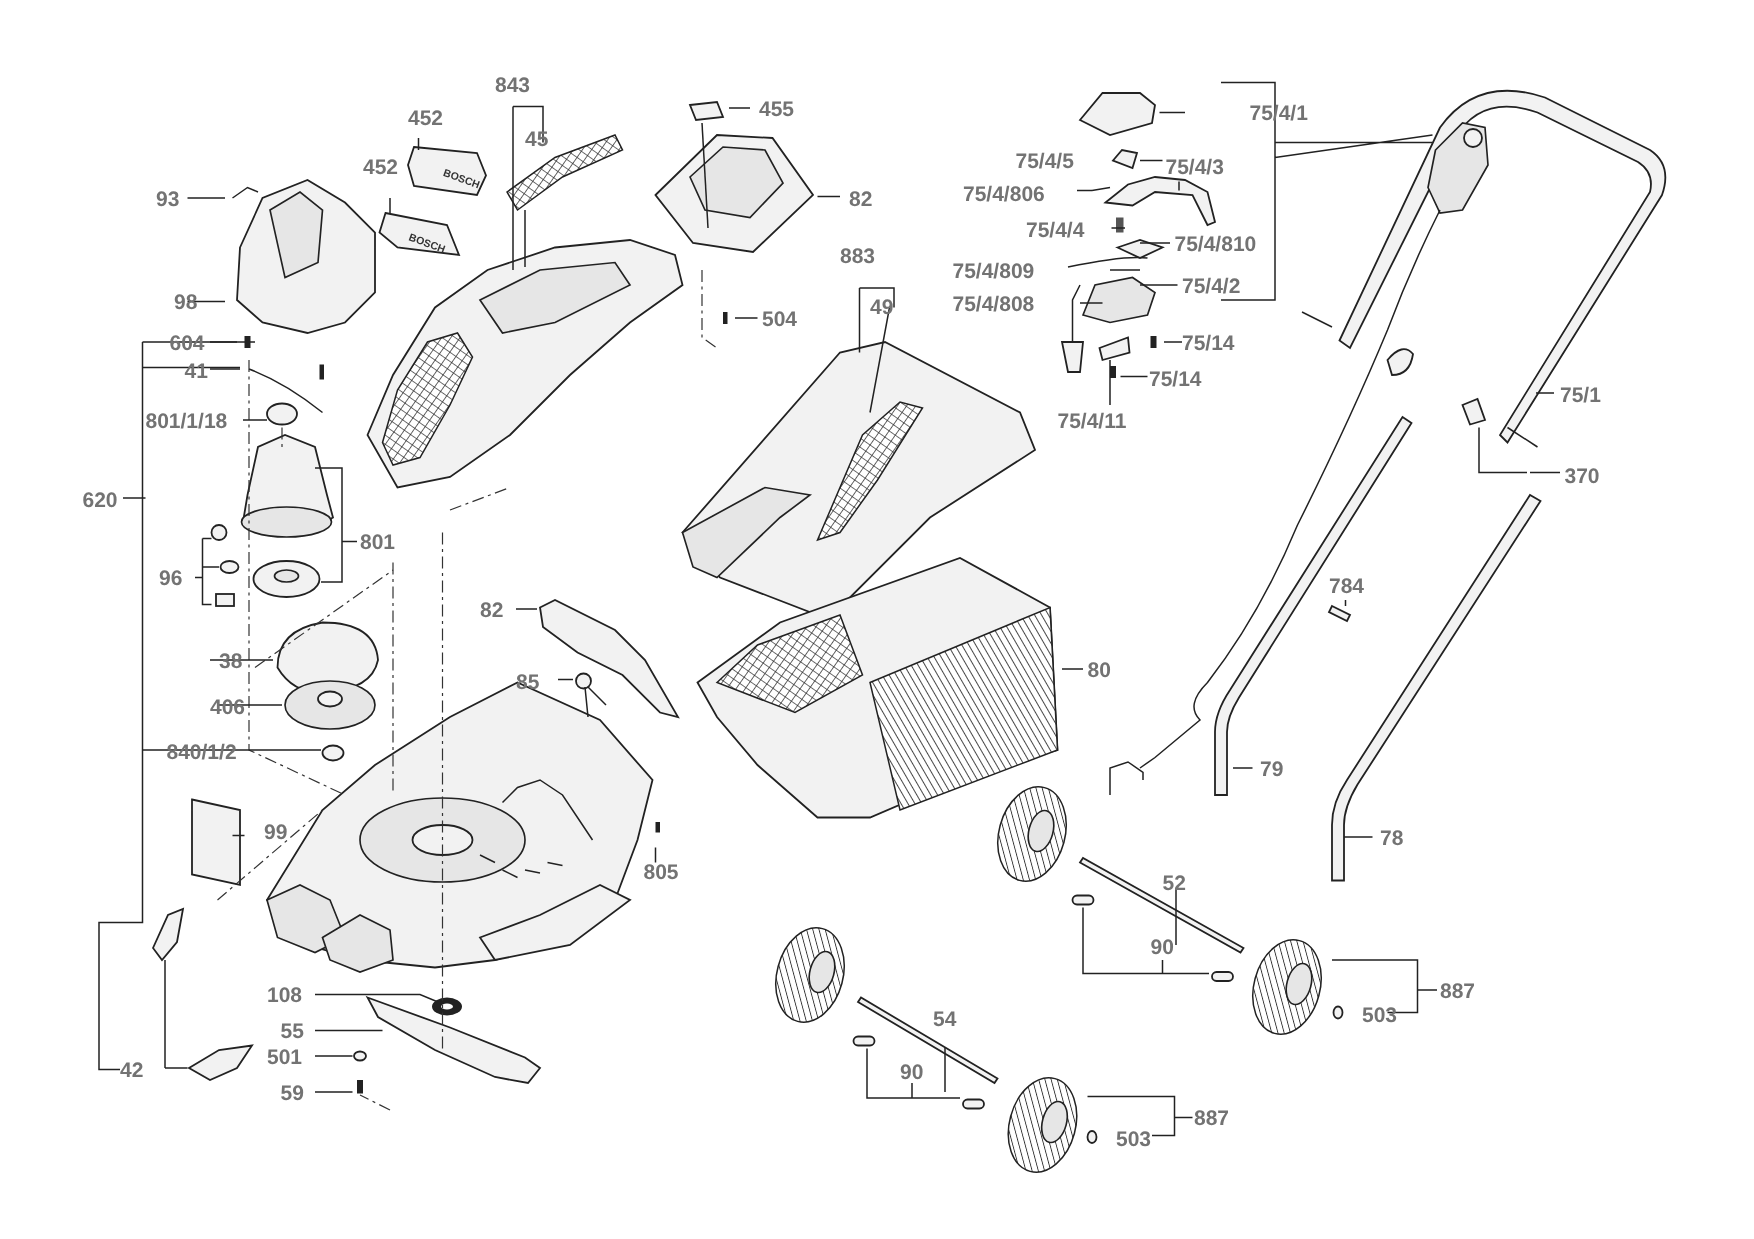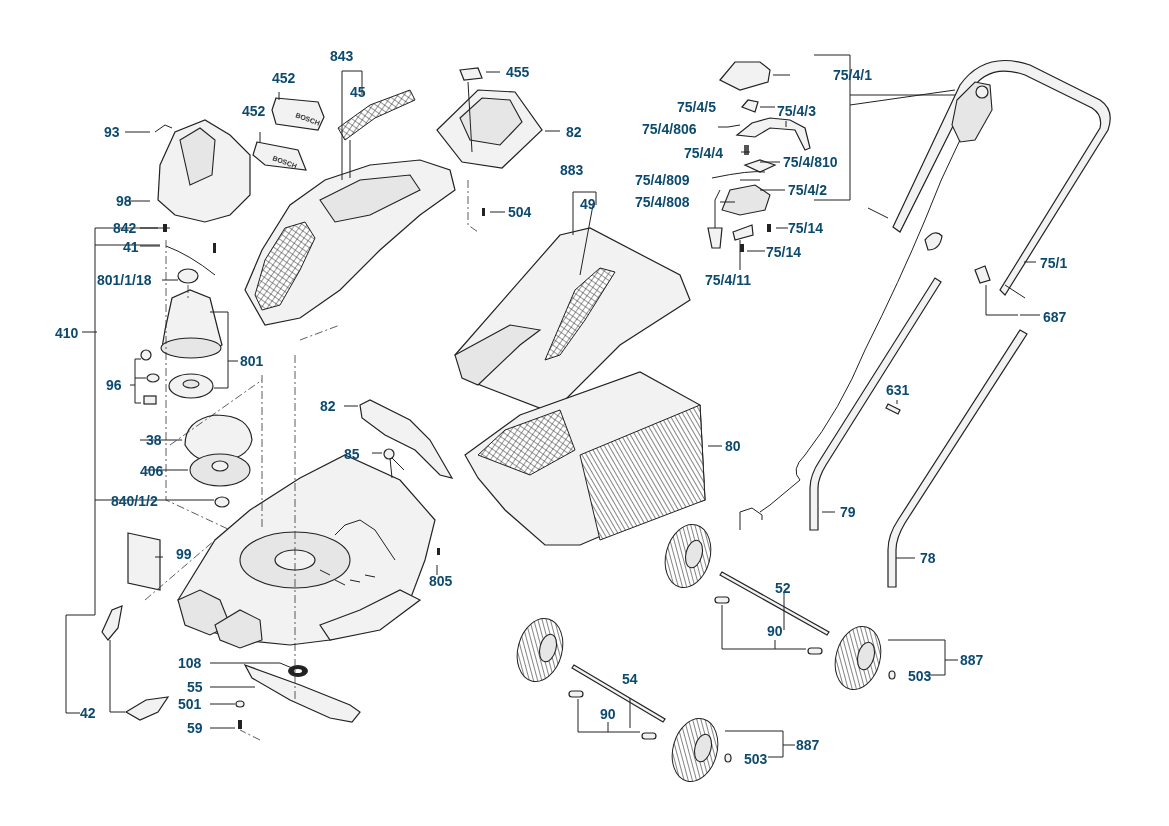--- a/index.html
+++ b/index.html
@@ -1,18 +1,18 @@
 <!DOCTYPE html>
 <html><head>
 <meta charset="utf-8">
 <style>
   html,body{margin:0;padding:0;background:#ffffff;}
   #stage{position:relative;width:1169px;height:826px;overflow:hidden;background:#ffffff;font-family:"Liberation Sans",sans-serif;}
   svg#art{position:absolute;left:0;top:0;}
-  .lbl{position:absolute;font-family:"Liberation Sans",sans-serif;font-weight:bold;font-size:14px;color:#0c4a6e;white-space:nowrap;line-height:16px;}
+  .lbl{position:absolute;font-family:"Liberation Sans",sans-serif;font-weight:bold;font-size:14px;color:#737373;white-space:nowrap;line-height:16px;}
   .part{fill:#f2f2f2;stroke:#222;stroke-width:1.2;}
   .part2{fill:#e6e6e6;stroke:#222;stroke-width:1.1;}
   .ln{stroke:#222;stroke-width:1;fill:none;}
   .dash{stroke:#333;stroke-width:0.8;fill:none;stroke-dasharray:8 3 2 3;}
   .hatch{fill:url(#mesh);stroke:#222;stroke-width:1;}
   .stripe{fill:url(#stripes);stroke:#222;stroke-width:1;}
 </style>
 </head>
 <body>
 
@@ -277,24 +277,24 @@
     <path class="ln" d="M573 192 H596 V205 M573 192 V235 M593 205 L580 275"></path>
     <path class="ln" d="M344 406 H358 M372 453 H382 M437 565 V575 M708 446 H722"></path>
     <path class="ln" d="M773 75 H790 M760 107 H775 M786 121 V127 M718 127 H728 M741 152 H750 M760 162 H780 M740 180 H760 M760 190 H785 M735 202 H720 M776 228 H788 M747 251 H765 M740 240 V270"></path>
     <path class="ln" d="M1024 262 H1036 M1020 315 H1040"></path>
     <path class="ln" d="M897 400 V404 M822 512 H835 M896 558 H915"></path>
   </g>
 </svg>
 
 <span class="lbl" style="left:104px;top:124px">93</span>
 <span class="lbl" style="left:116px;top:193px">98</span>
-<span class="lbl" style="left:113px;top:220px">842</span>
+<span class="lbl" style="left:113px;top:220px">604</span>
 <span class="lbl" style="left:123px;top:239px">41</span>
 <span class="lbl" style="left:97px;top:272px">801/1/18</span>
-<span class="lbl" style="left:55px;top:325px">410</span>
+<span class="lbl" style="left:55px;top:325px">620</span>
 <span class="lbl" style="left:240px;top:353px">801</span>
 <span class="lbl" style="left:106px;top:377px">96</span>
 <span class="lbl" style="left:146px;top:432px">38</span>
 <span class="lbl" style="left:140px;top:463px">406</span>
 <span class="lbl" style="left:111px;top:493px">840/1/2</span>
 <span class="lbl" style="left:176px;top:546px">99</span>
 <span class="lbl" style="left:80px;top:705px">42</span>
 <span class="lbl" style="left:178px;top:655px">108</span>
 <span class="lbl" style="left:187px;top:679px">55</span>
 <span class="lbl" style="left:178px;top:696px">501</span>
@@ -320,22 +320,22 @@
 <span class="lbl" style="left:642px;top:121px">75/4/806</span>
 <span class="lbl" style="left:684px;top:145px">75/4/4</span>
 <span class="lbl" style="left:783px;top:154px">75/4/810</span>
 <span class="lbl" style="left:635px;top:172px">75/4/809</span>
 <span class="lbl" style="left:788px;top:182px">75/4/2</span>
 <span class="lbl" style="left:635px;top:194px">75/4/808</span>
 <span class="lbl" style="left:788px;top:220px">75/14</span>
 <span class="lbl" style="left:766px;top:244px">75/14</span>
 <span class="lbl" style="left:705px;top:272px">75/4/11</span>
 <span class="lbl" style="left:1040px;top:255px">75/1</span>
-<span class="lbl" style="left:1043px;top:309px">687</span>
-<span class="lbl" style="left:886px;top:382px">631</span>
+<span class="lbl" style="left:1043px;top:309px">370</span>
+<span class="lbl" style="left:886px;top:382px">784</span>
 <span class="lbl" style="left:840px;top:504px">79</span>
 <span class="lbl" style="left:920px;top:550px">78</span>
 
 <span class="lbl" style="left:775px;top:580px">52</span>
 <span class="lbl" style="left:767px;top:623px">90</span>
 <span class="lbl" style="left:960px;top:652px">887</span>
 <span class="lbl" style="left:908px;top:668px">503</span>
 <span class="lbl" style="left:622px;top:671px">54</span>
 <span class="lbl" style="left:600px;top:706px">90</span>
 <span class="lbl" style="left:796px;top:737px">887</span>

